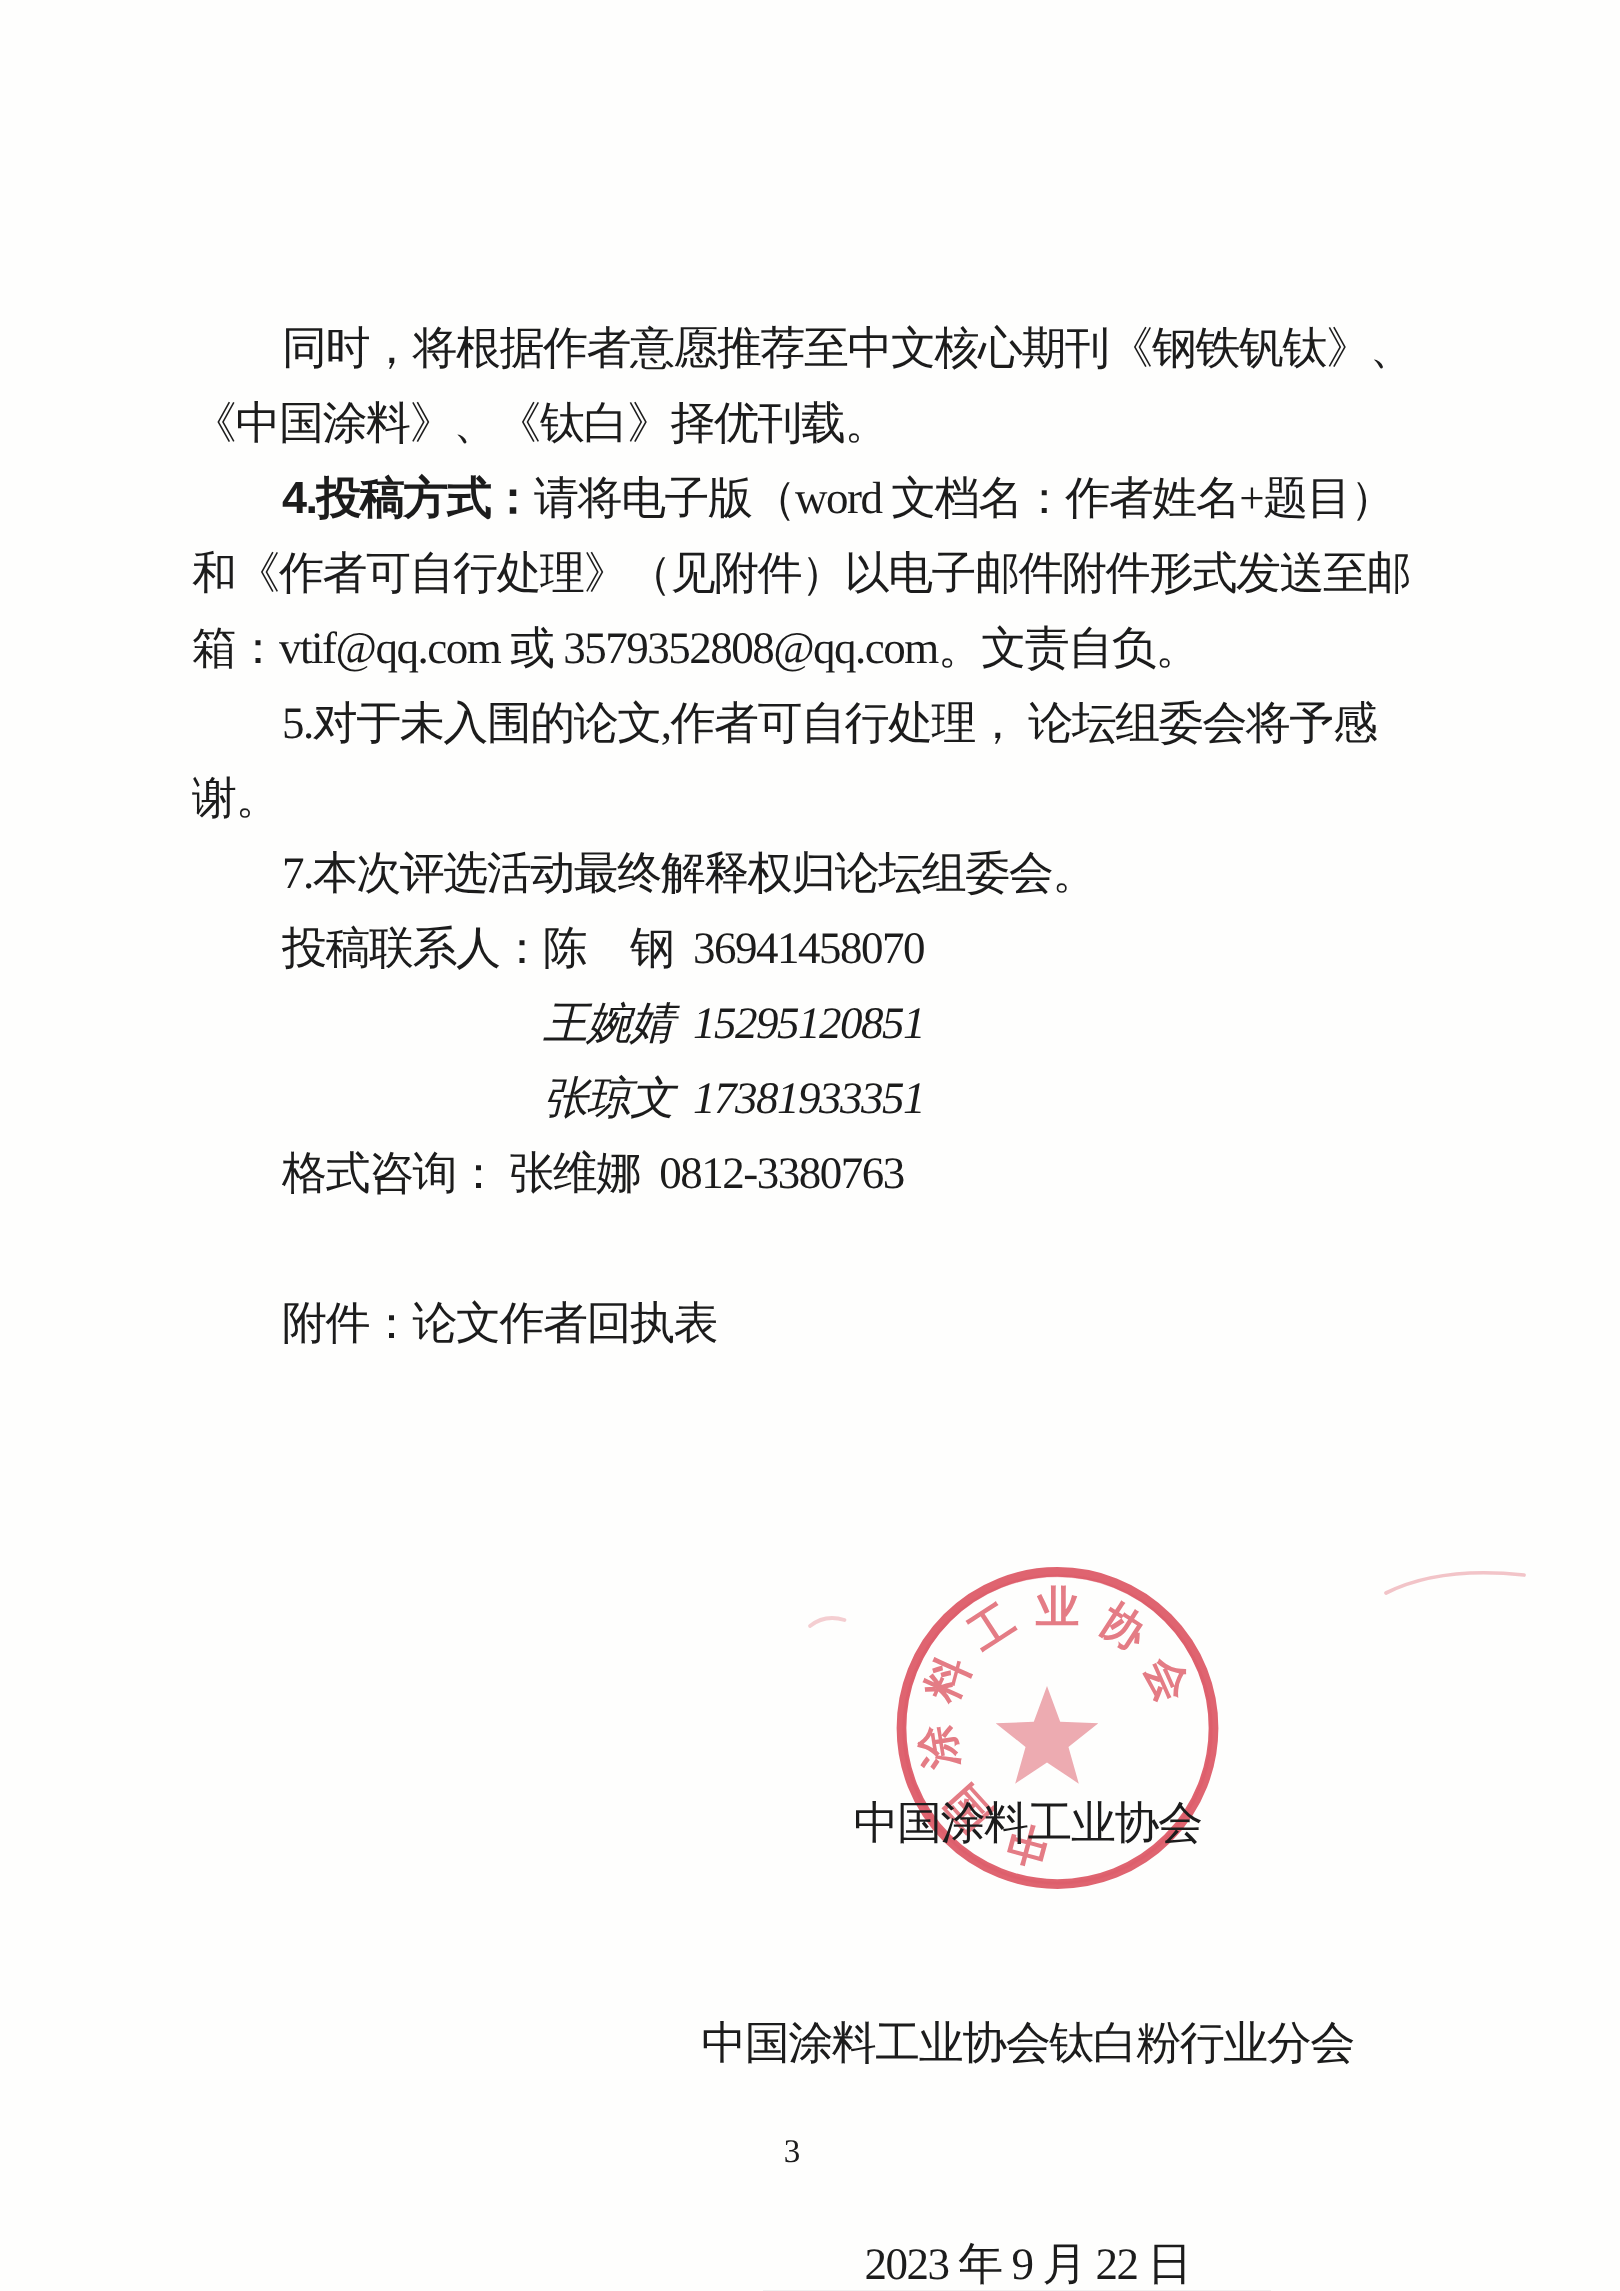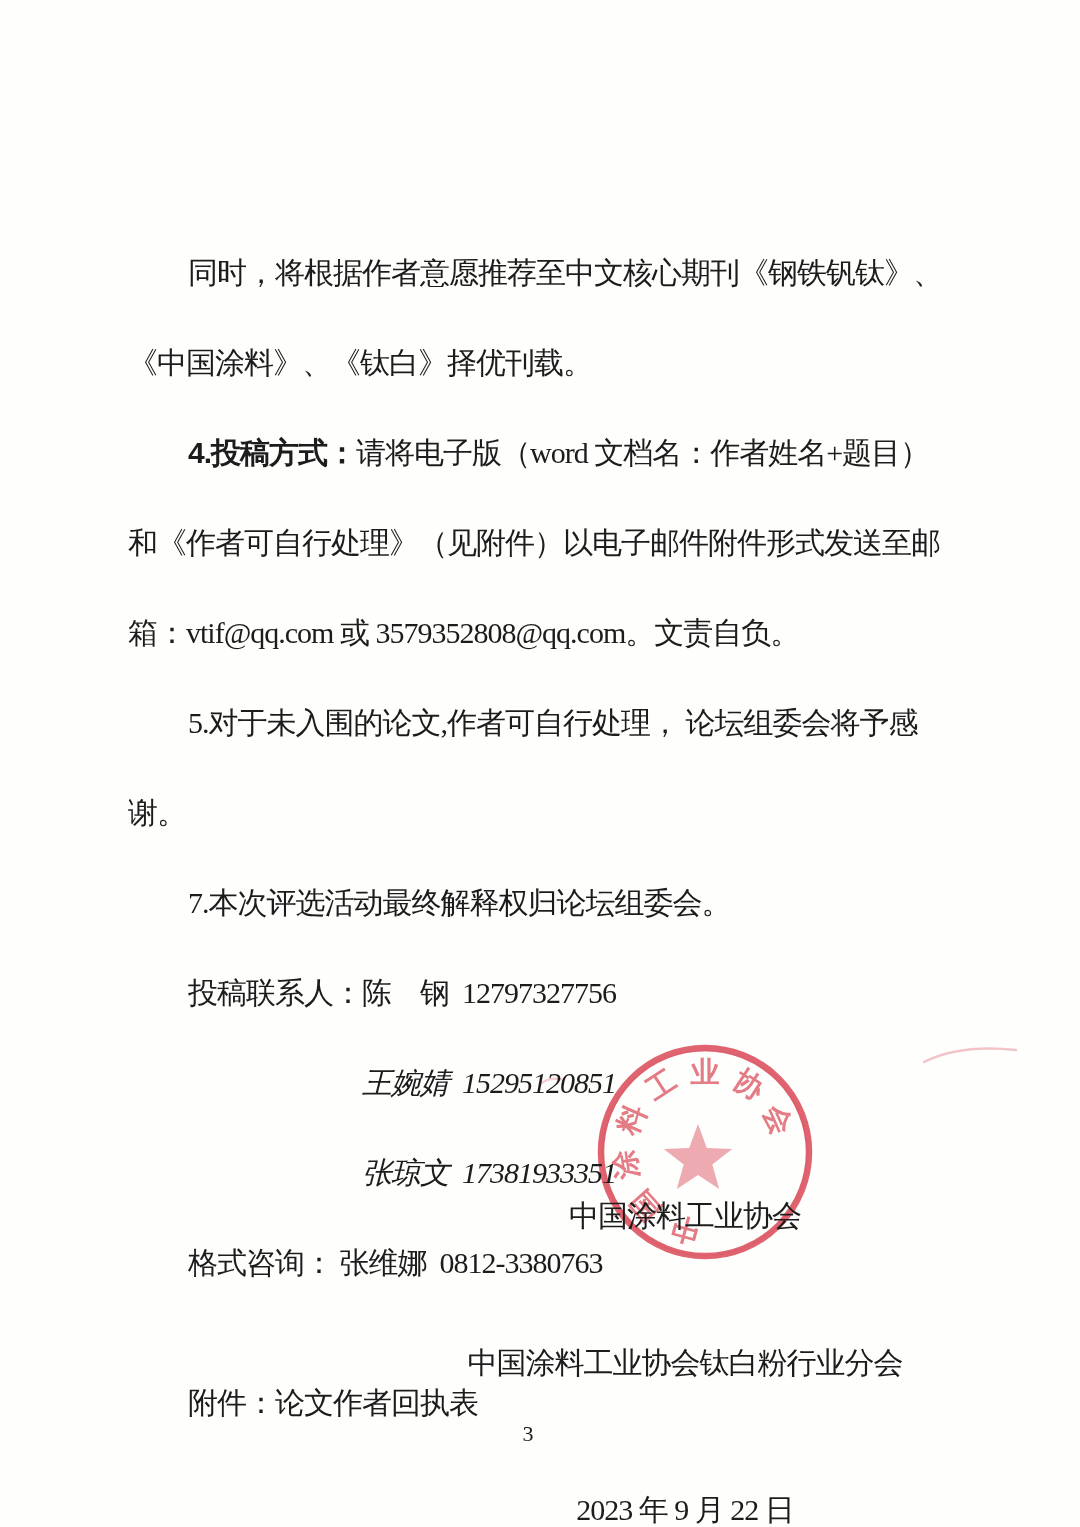--- a/index.html
+++ b/index.html
@@ -9,21 +9,21 @@
     background:#fefefd;
     overflow:hidden;
     font-family:"Liberation Serif", serif;
     color:#1c1c1c;
   }
   .doc-body{
     position:absolute;left:128px;top:208px;width:812px;
     font-size:30px;line-height:50px;letter-spacing:-1px;
     z-index:2;
   }
-  .line{white-space:pre;height:50px;margin-top:40px;}
+  .line{white-space:pre;height:50px;}
   .indent{padding-left:60px;}
   .hang{padding-left:234px;font-style:italic;}
   .blank{height:50px;}
   .hb{font-family:"Liberation Sans", sans-serif;font-weight:700;}
   .heading{font-family:"Liberation Sans", sans-serif;font-weight:700;letter-spacing:2px;}
   .nb{font-weight:700;}
   .phone{margin-left:13px;}
   .signature{
     position:absolute;left:400px;top:1093px;width:570px;
     text-align:center;font-size:30px;line-height:49px;letter-spacing:-1px;
@@ -57,21 +57,21 @@
     <div class="line">和《作者可自行处理》（见附件）以电子邮件附件形式发送至邮</div>
     <div class="line">箱：vtif@qq.com 或 3579352808@qq.com。文责自负。</div>
 
 
     <div class="line indent">5.对于未入围的论文,作者可自行处理， 论坛组委会将予感</div>
     <div class="line">谢。</div>
 
     <div class="line indent">7.本次评选活动最终解释权归论坛组委会。</div>
 
 
-    <div class="line indent"><span>投稿联系人：</span><span>陈　钢</span><span class="phone">12797327756</span></div>
+    <div class="line indent"><span>投稿联系人：</span><span>陈　钢</span><span class="phone">36941458070</span></div>
     <div class="line hang"><span>王婉婧</span><span class="phone">15295120851</span></div>
     <div class="line hang"><span>张琼文</span><span class="phone">17381933351</span></div>
     <div class="line indent"><span>格式咨询： </span><span>张维娜</span><span class="phone">0812-3380763</span></div>
 
     <div class="blank"></div>
     <div class="line indent">附件：论文作者回执表</div>
   </div>
 
   <div class="signature">
     <div>中国涂料工业协会</div>

